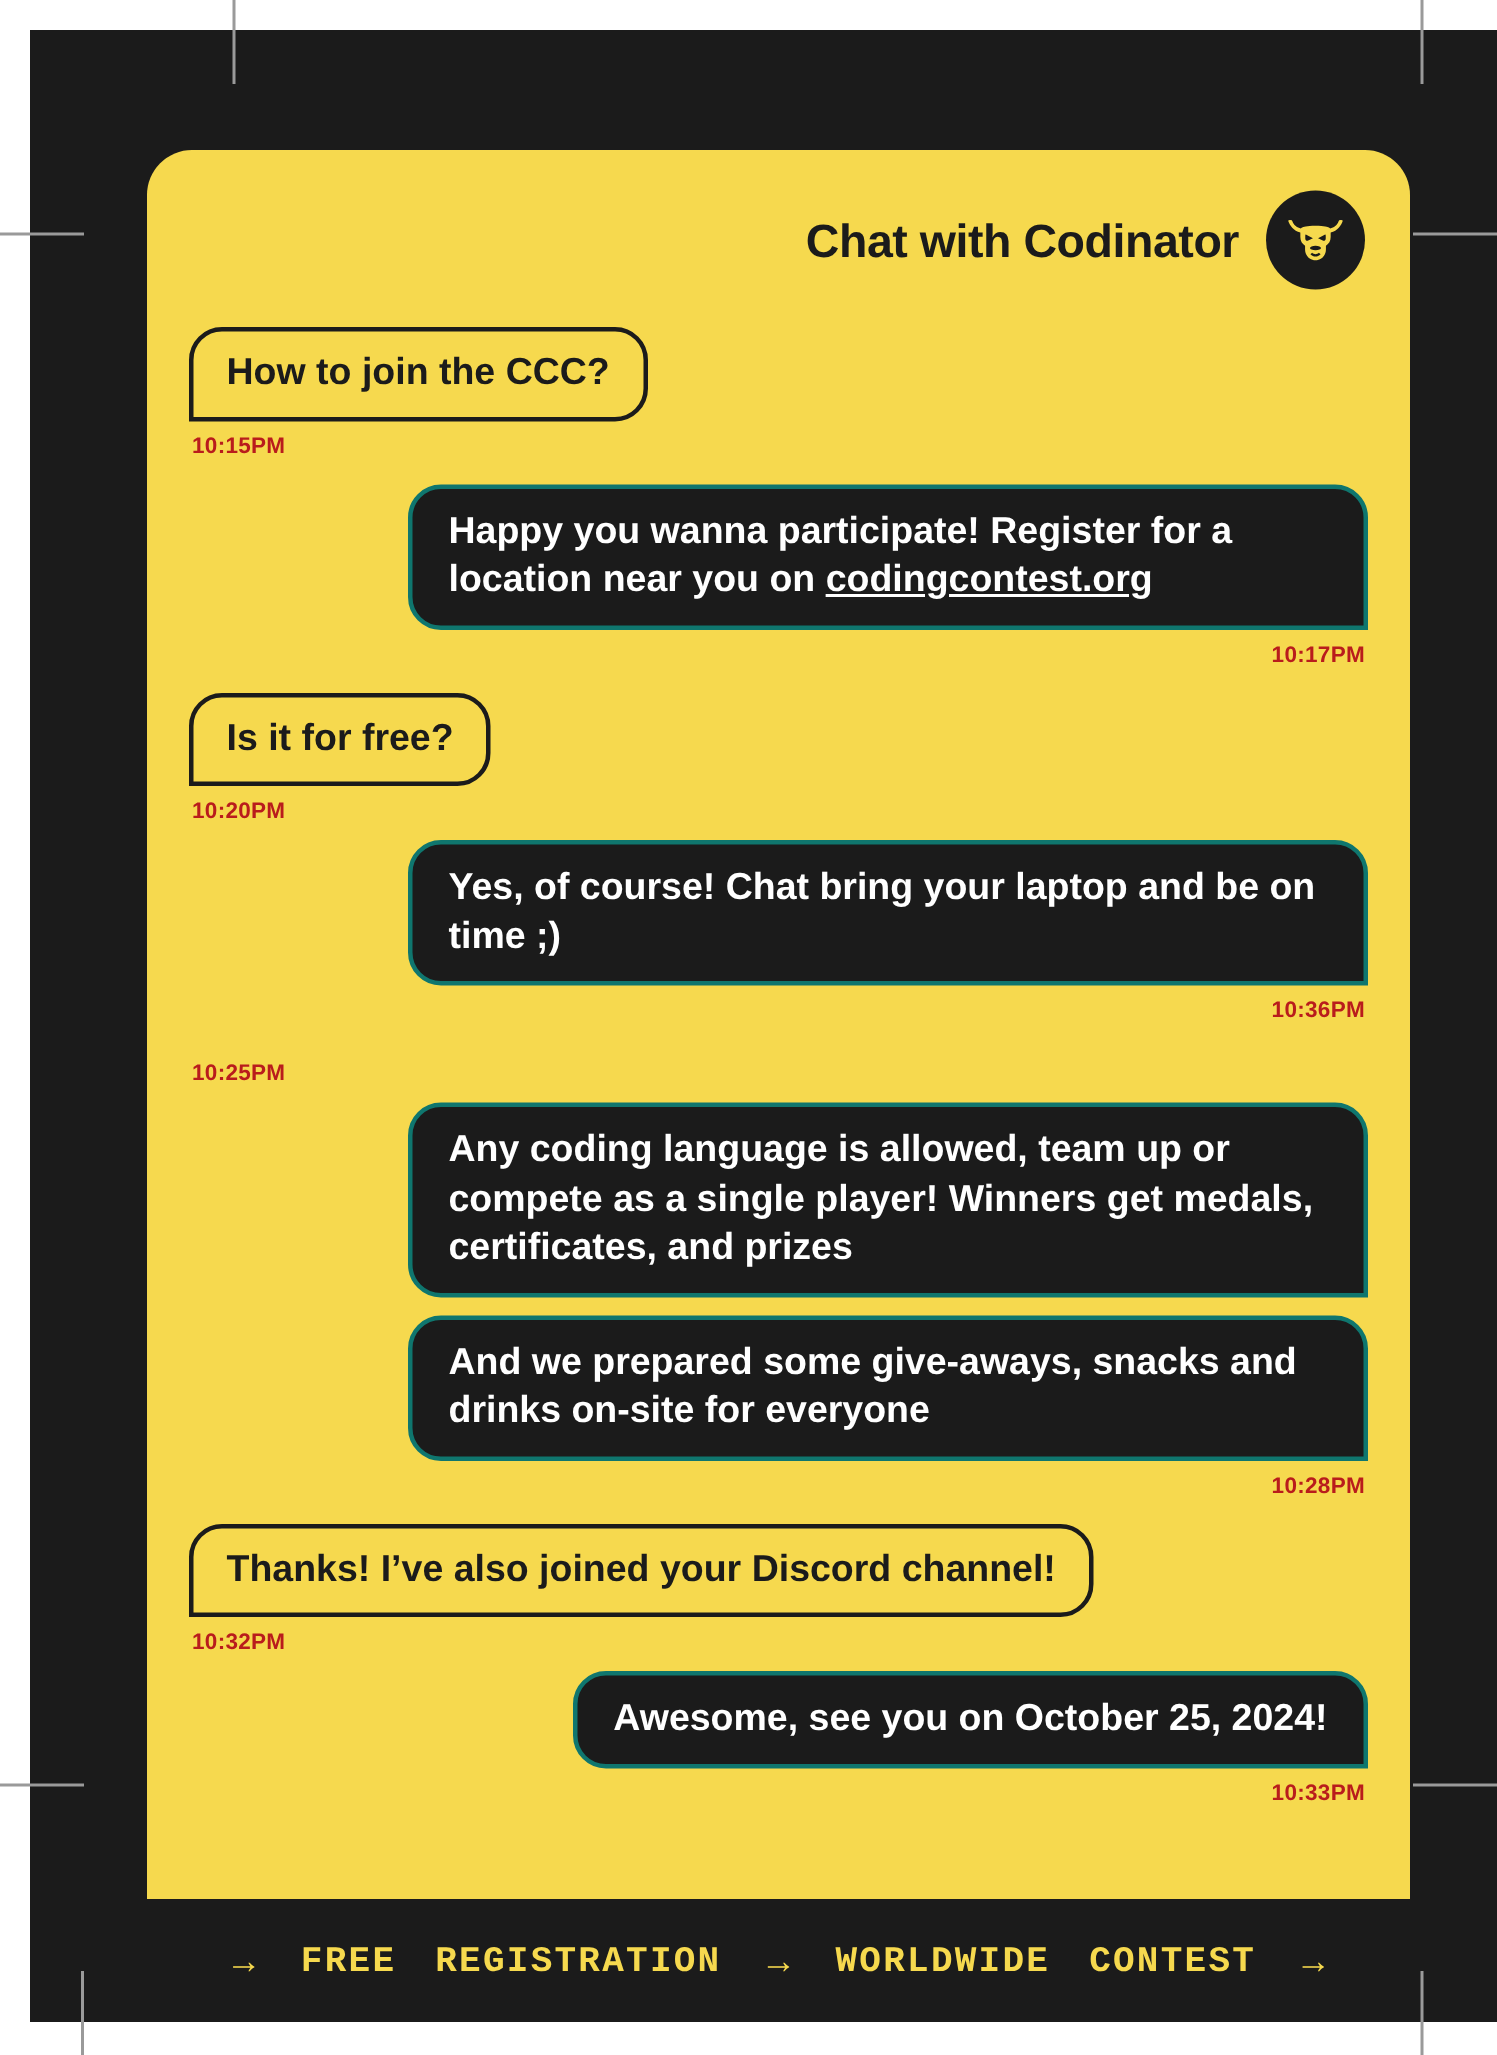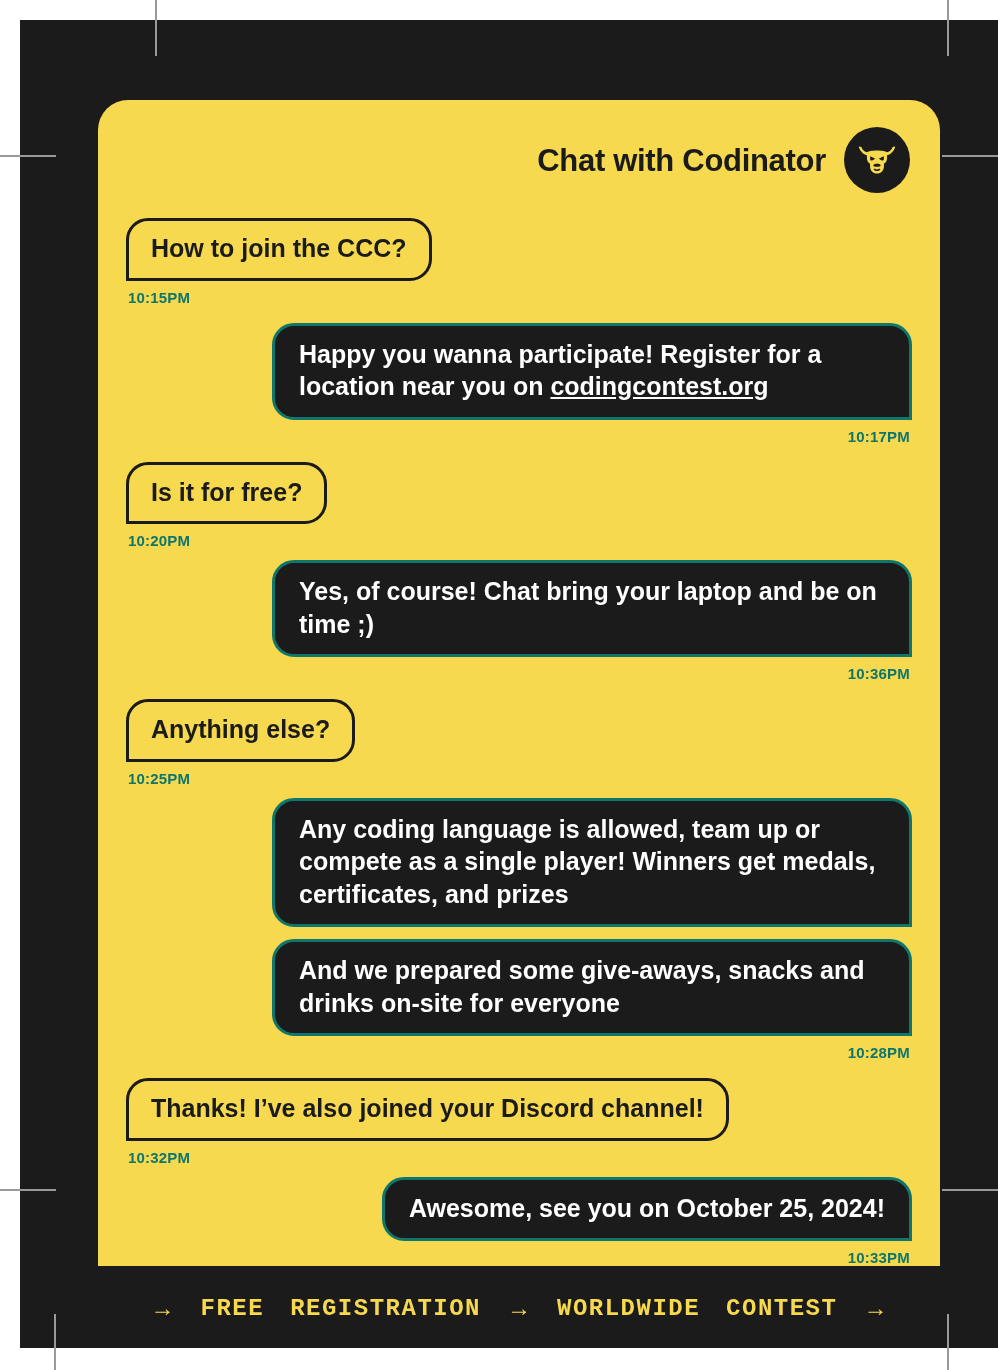--- a/index.html
+++ b/index.html
@@ -141,21 +141,21 @@
 
   .bubble .link {
     text-decoration: underline;
     text-underline-offset: 2px;
     color: inherit;
   }
 
   .stamp {
     font-size: 15px;
     font-weight: 700;
-    color: #0f766e;
+    color: #b91c1c;
     letter-spacing: 0.2px;
     line-height: 1;
   }
   .stamp.left  { align-self: flex-start; margin: 9px 0 0 2px; }
   .stamp.right { align-self: flex-end;  margin: 9px 2px 0 0; }
 
   .gap-s { height: 12px; }
   .gap-m { height: 18px; }
 
   
@@ -247,21 +247,20 @@
         </div>
         <div class="gap-s"></div>
 
         <div class="msg-row in">
           <div class="bubble in">Yes, of course! Chat bring your laptop and be on time ;)</div>
           <div class="stamp right">10:36PM</div>
         </div>
         <div class="gap-m"></div>
 
         <div class="msg-row out">
-          <div class="bubble out">Anything else?</div>
           <div class="stamp left">10:25PM</div>
         </div>
         <div class="gap-s"></div>
 
         <div class="msg-row in">
           <div class="bubble in">Any coding language is allowed, team up or compete as a single player! Winners get medals, certificates, and prizes</div>
         </div>
         <div class="gap-s"></div>
 
         <div class="msg-row in">

